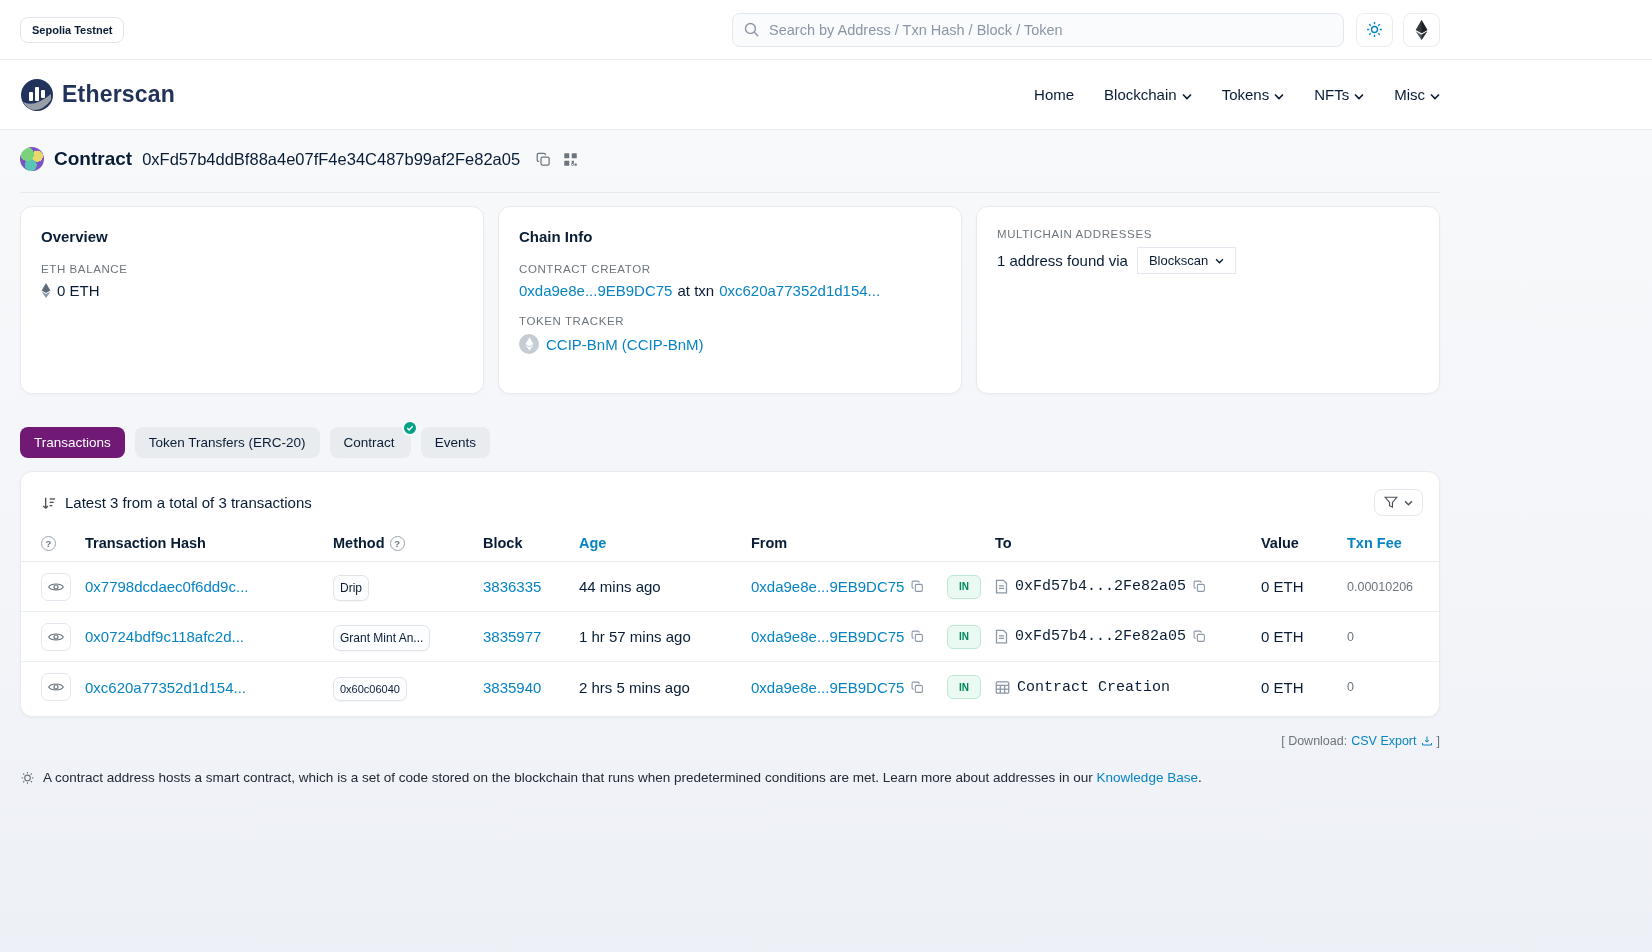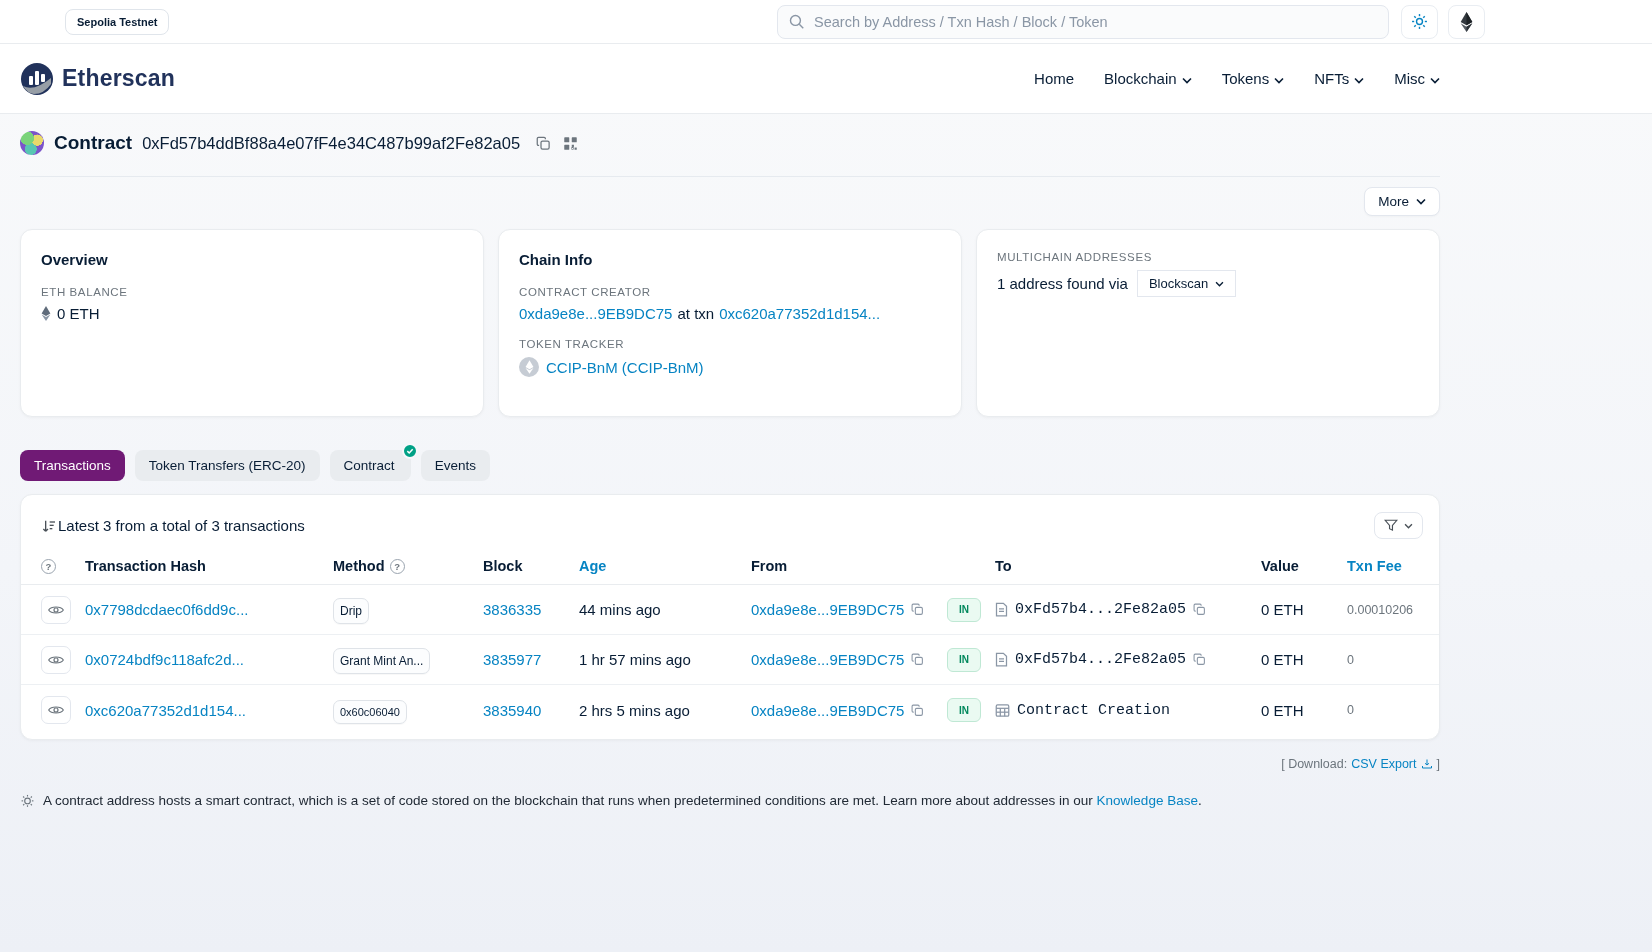--- a/index.html
+++ b/index.html
@@ -7,21 +7,21 @@
   body {
     font-family:"Liberation Sans","DejaVu Sans",sans-serif;
     color:#081d35; font-size:15px;
     background:linear-gradient(180deg,#f9fafb 0%,#f3f5f9 60%,#edf0f6 100%);
   }
   a { text-decoration:none; }
   .link { color:#0784c3; cursor:pointer; }
   .wrap { width:1420px; margin-left:20px; }
 
   
-  .topbar { background:#fff; border-bottom:1px solid #e9ecef; height:44px; display:flex; align-items:center;padding-left:45px; }
+  .topbar { background:#fff; border-bottom:1px solid #e9ecef; height:60px; display:flex; align-items:center; }
   .topbar-inner { width:1420px; margin-left:20px; display:flex; align-items:center; }
   .network-btn { border:1px solid #e0e5eb; background:#fff; border-radius:8px; padding:6px 11px;
     font-size:11px; font-weight:700; color:#081d35; cursor:pointer; }
   .search-wrap { margin-left:auto; position:relative; width:612px; }
   .search-input { width:100%; height:34px; border:1px solid #e3e7ee; background:#fafbfc; border-radius:8px;
     padding:0 12px 0 36px; font-size:14.5px; color:#081d35; font-family:inherit; outline:none; }
   .search-input::placeholder { color:#8a96a5; }
   .search-icon { position:absolute; left:11px; top:8px; color:#8a96a5; }
   .topbar-icons { display:flex; gap:10px; margin-left:12px; }
   .icon-btn { width:37px; height:34px; border:1px solid #e9edf2; background:#fff; border-radius:8px;
@@ -73,21 +73,21 @@
   .tab { position:relative; background:#e9ecef; border:none; border-radius:8px; padding:8px 14px;
     font-size:13.5px; font-weight:500; color:#081d35; cursor:pointer; font-family:inherit; }
   .tab.active { background:#701a75; color:#fff; }
   .tab-badge { position:absolute; top:-7px; right:-7px; width:16px; height:16px; border-radius:50%;
     background:#00a186; border:2px solid #f6f8fb; display:flex; align-items:center; justify-content:center; }
 
   
   .table-card { background:#fff; border:1px solid #e9ecef; border-radius:12px; box-shadow:0 1px 3px rgba(0,0,0,.04);
     margin-top:13px; padding-bottom:4px; }
   .table-top { display:flex; align-items:center; justify-content:space-between; padding:17px 16px 13px 20px; }
-  .table-summary { display:flex; align-items:center; gap:1px; font-size:15px; color:#081d35; }
+  .table-summary { display:flex; align-items:center; gap:8px; font-size:15px; color:#081d35; }
   .filter-btn { display:flex; align-items:center; gap:6px; border:1px solid #e3e7ee; background:#fff;
     border-radius:8px; padding:6px 9px; color:#495057; cursor:pointer; }
 
   .grid-row { display:grid; grid-template-columns:44px 248px 150px 96px 172px 196px 48px 266px 86px 1fr;
     align-items:center; padding:0 20px; }
   .thead { border-bottom:1px solid #e9ecef; padding-top:6px; padding-bottom:10px; font-weight:700; font-size:14.5px; }
   .th { display:flex; align-items:center; gap:5px; }
   .th.blue { color:#0784c3; }
   .q-icon { width:15px; height:15px; border:1px solid #9aa4af; border-radius:50%; color:#6c757d;
     font-size:9.5px; font-weight:700; display:inline-flex; align-items:center; justify-content:center; }
@@ -230,30 +230,20 @@
               <rect x="18.5" y="18.5" width="3.5" height="3.5"></rect>
               <rect x="14" y="18.5" width="3" height="3" fill="none" stroke="currentColor"></rect>
             </svg>
           </span>
       </button>
     </span>
   </div>
 
   <hr class="divider">
 
-  <div class="more-row">
-    <button class="more-btn">
-      <span>More</span>
-      <span style="display:flex;">
-          <svg width="10" height="7" viewBox="0 0 10 7" fill="none" stroke="currentColor" stroke-width="1.6">
-            <path d="M1 1.5 L5 5.5 L9 1.5"></path>
-          </svg>
-        </span>
-    </button>
-  </div>
 
   <div class="cards">
     <div class="card">
       <div class="card-title">Overview</div>
       <div class="card-section">
         <div class="cap-label">ETH BALANCE</div>
         <div class="card-value">
           <span style="display:flex;">
               <svg width="10" height="15" viewBox="0 0 16 24">
                 <path d="M8 0 L15 12 L8 16 L1 12 Z" fill="#5f6b7a"></path>

